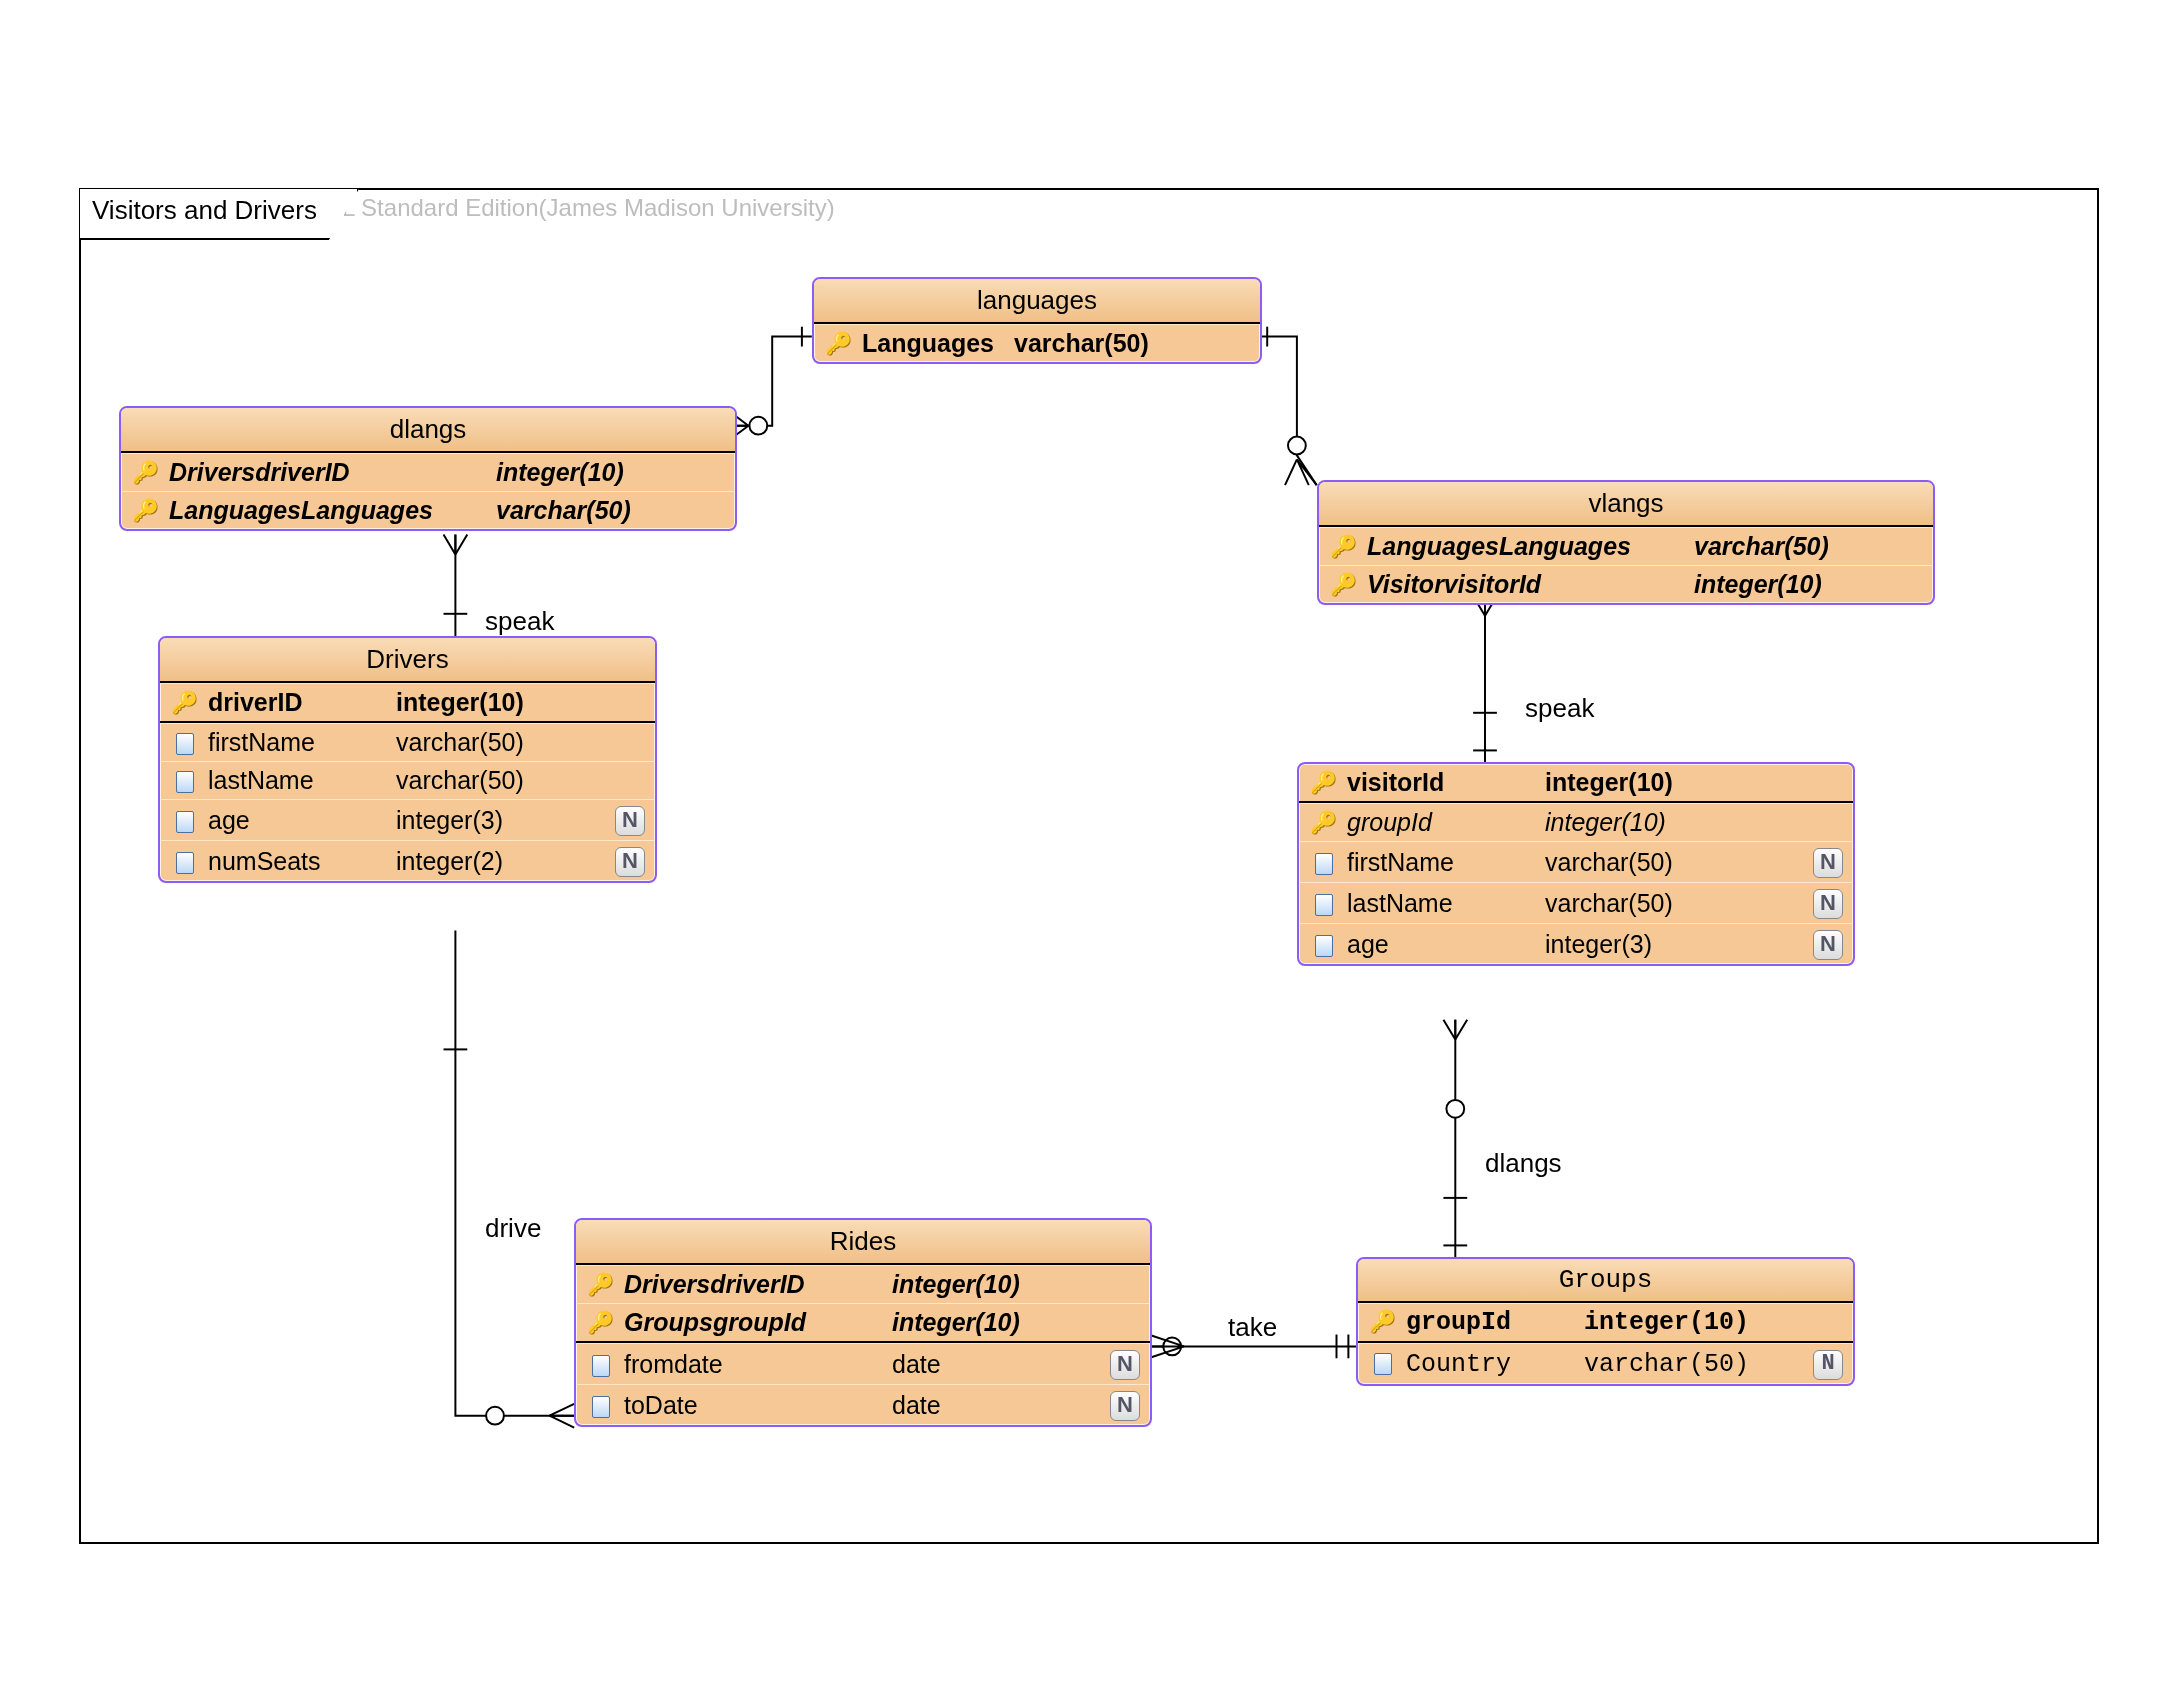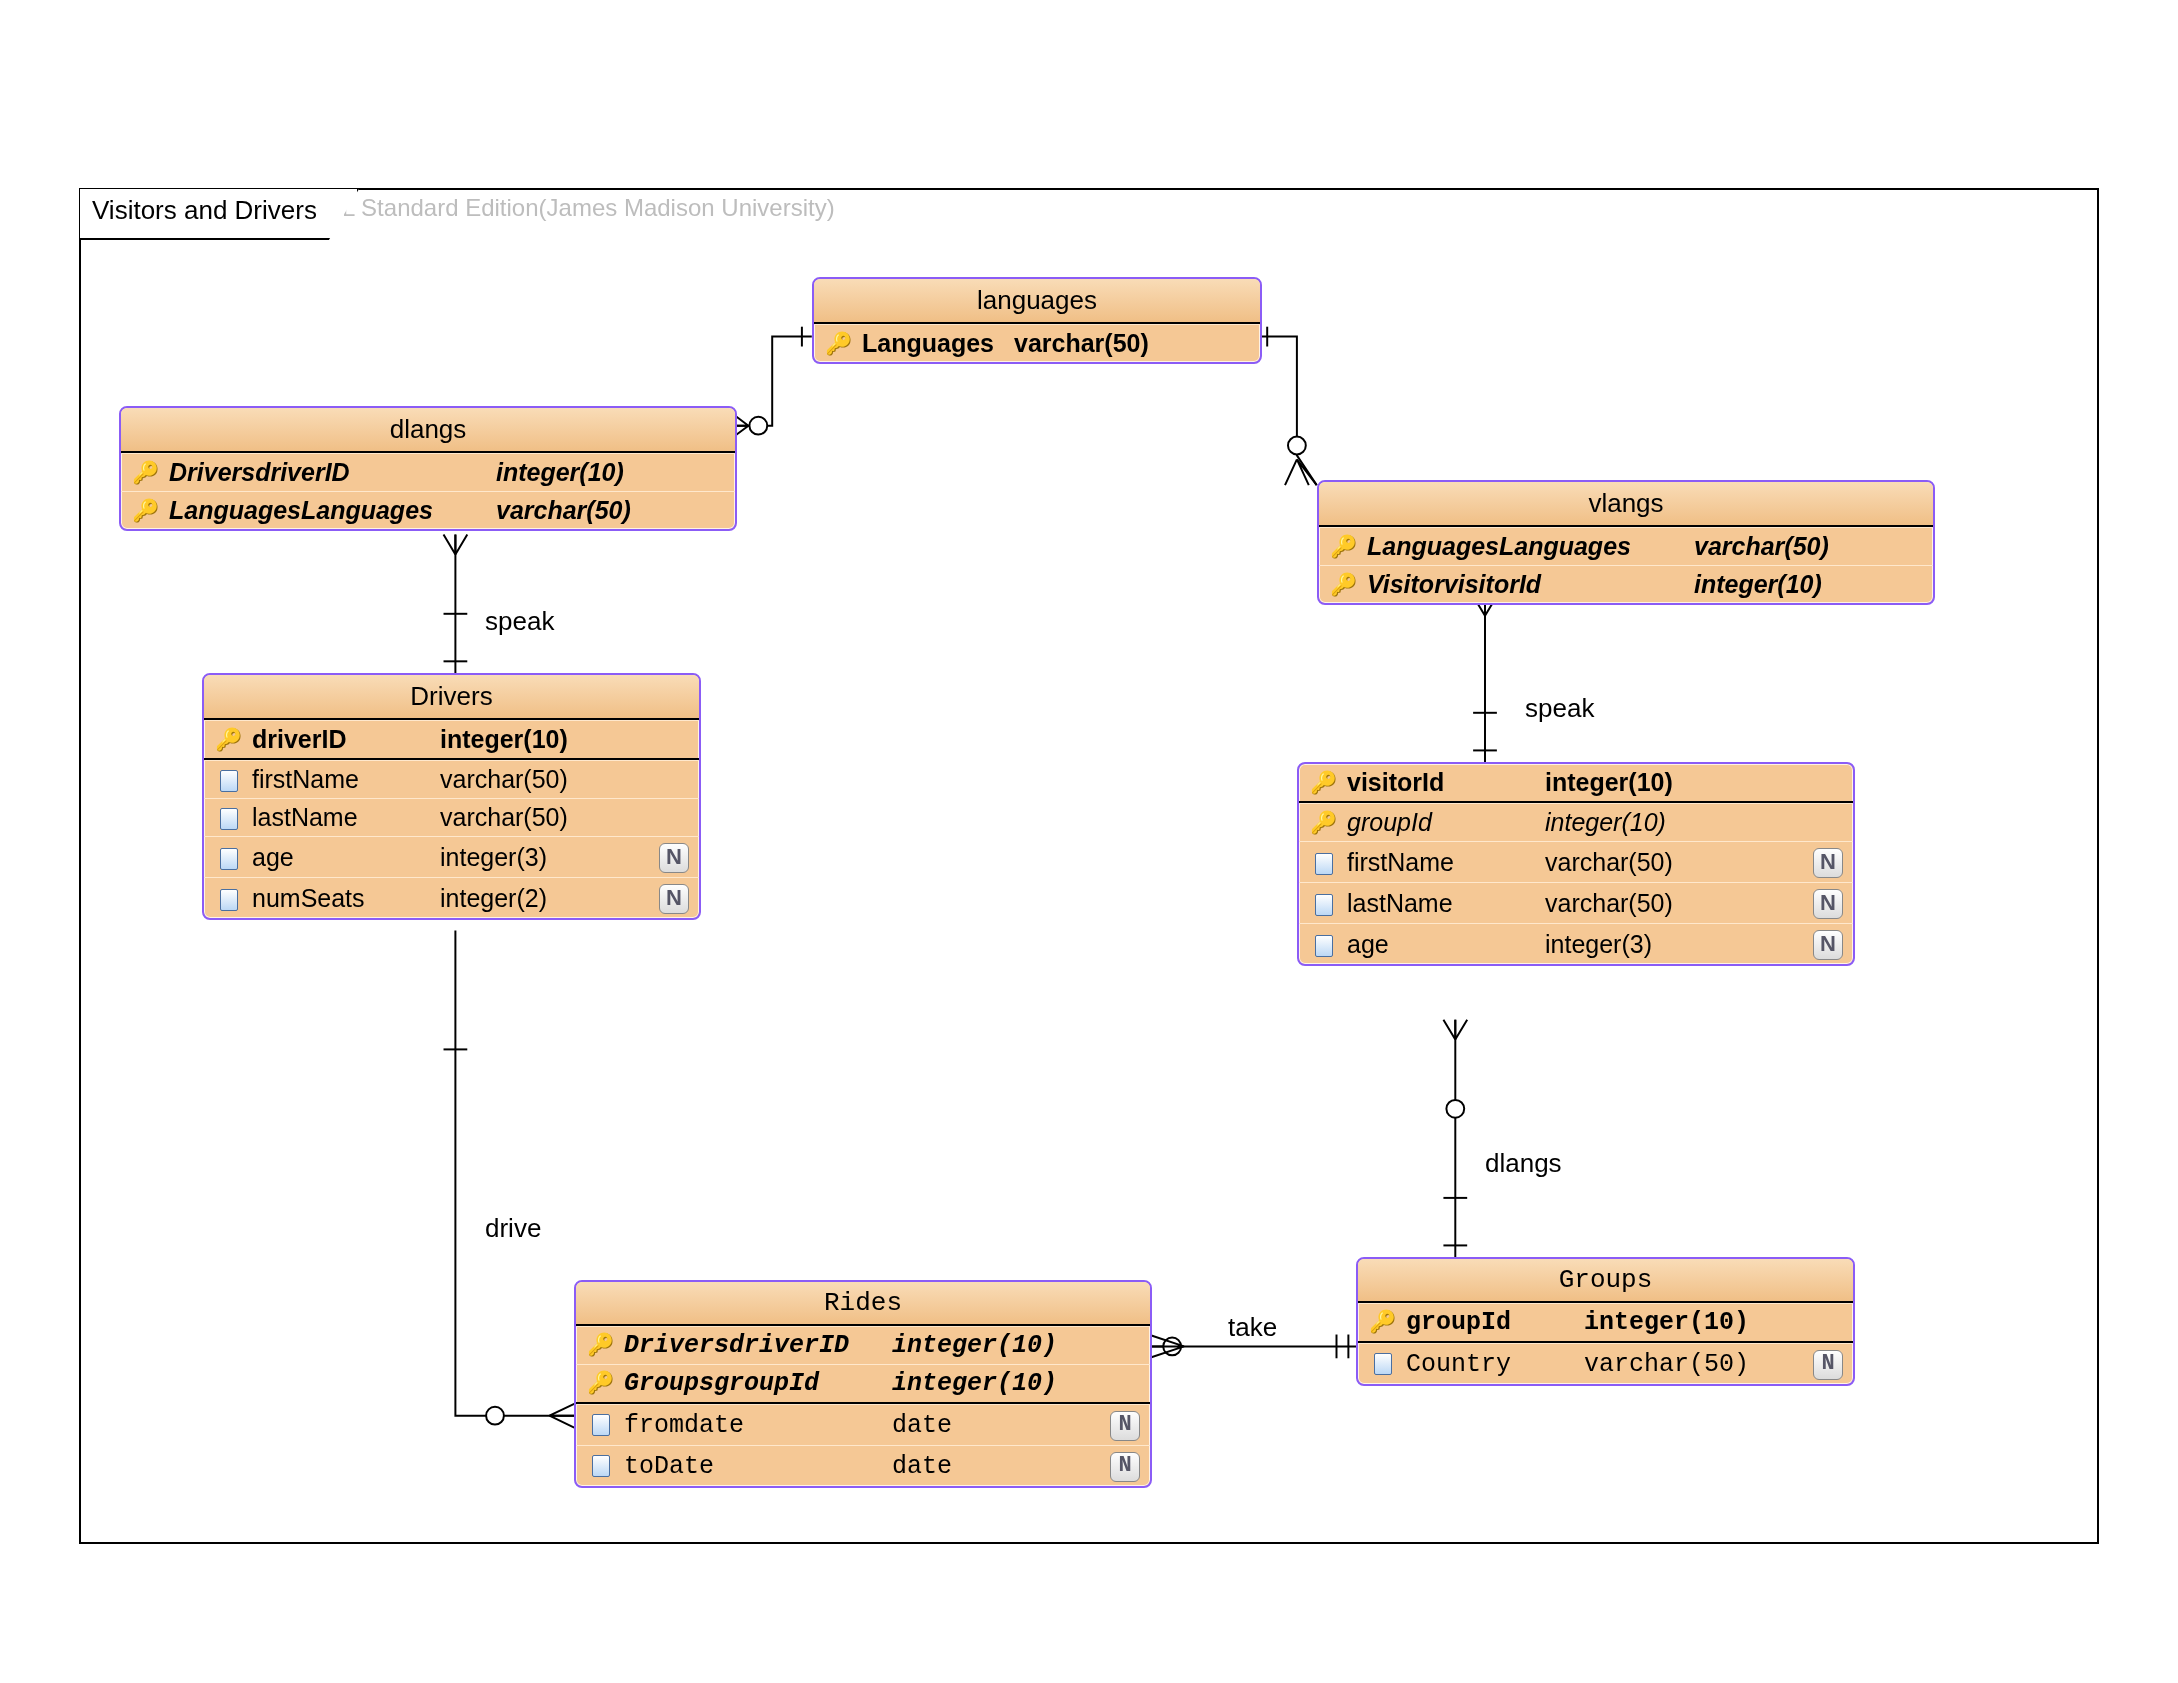--- a/index.html
+++ b/index.html
@@ -173,21 +173,21 @@
     <span class="nm bold italic" style="width:307px">LanguagesLanguages</span>
     <span class="ty bold italic">varchar(50)</span>
   </div>
   <div class="row">
     <span class="ico fk-ico">🔑</span>
     <span class="nm bold italic" style="width:307px">VisitorvisitorId</span>
     <span class="ty bold italic">integer(10)</span>
   </div>
 </div>
 
-<div class="entity" style="left:158px; top:673px; width:495px;margin-left:44px;">
+<div class="entity" style="left:158px; top:636px; width:495px;">
   <div class="entity-title">Drivers</div>
   <div class="row">
     <span class="ico key-ico">🔑</span>
     <span class="nm bold" style="width:168px">driverID</span>
     <span class="ty bold">integer(10)</span>
   </div>
   <div class="compartment-sep"></div>
   <div class="row">
     <span class="ico"><span class="col-ico"></span></span>
     <span class="nm" style="width:168px">firstName</span>
@@ -237,21 +237,21 @@
     <span class="tail"><span class="nbadge">N</span></span>
   </div>
   <div class="row">
     <span class="ico"><span class="col-ico"></span></span>
     <span class="nm" style="width:178px">age</span>
     <span class="ty" style="width:168px">integer(3)</span>
     <span class="tail"><span class="nbadge">N</span></span>
   </div>
 </div>
 
-<div class="entity" style="left:574px; top:1280px; width:574px;font-family:Liberation Mono, monospace;">
+<div class="entity" style="left:574px; top:1218px; width:574px;">
   <div class="entity-title">Rides</div>
   <div class="row">
     <span class="ico fk-ico">🔑</span>
     <span class="nm bold italic" style="width:248px">DriversdriverID</span>
     <span class="ty bold italic">integer(10)</span>
   </div>
   <div class="row">
     <span class="ico fk-ico">🔑</span>
     <span class="nm bold italic" style="width:248px">GroupsgroupId</span>
     <span class="ty bold italic">integer(10)</span>

